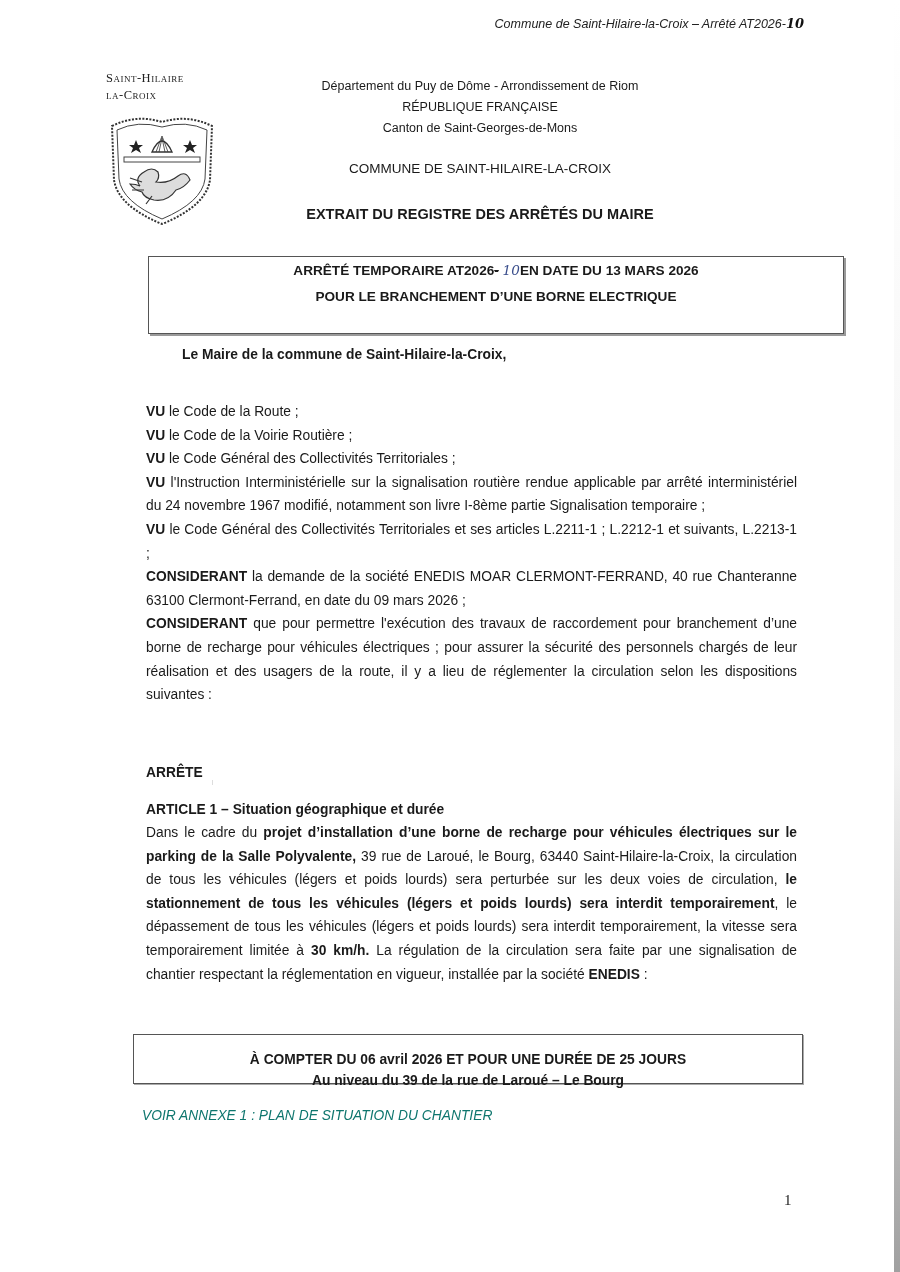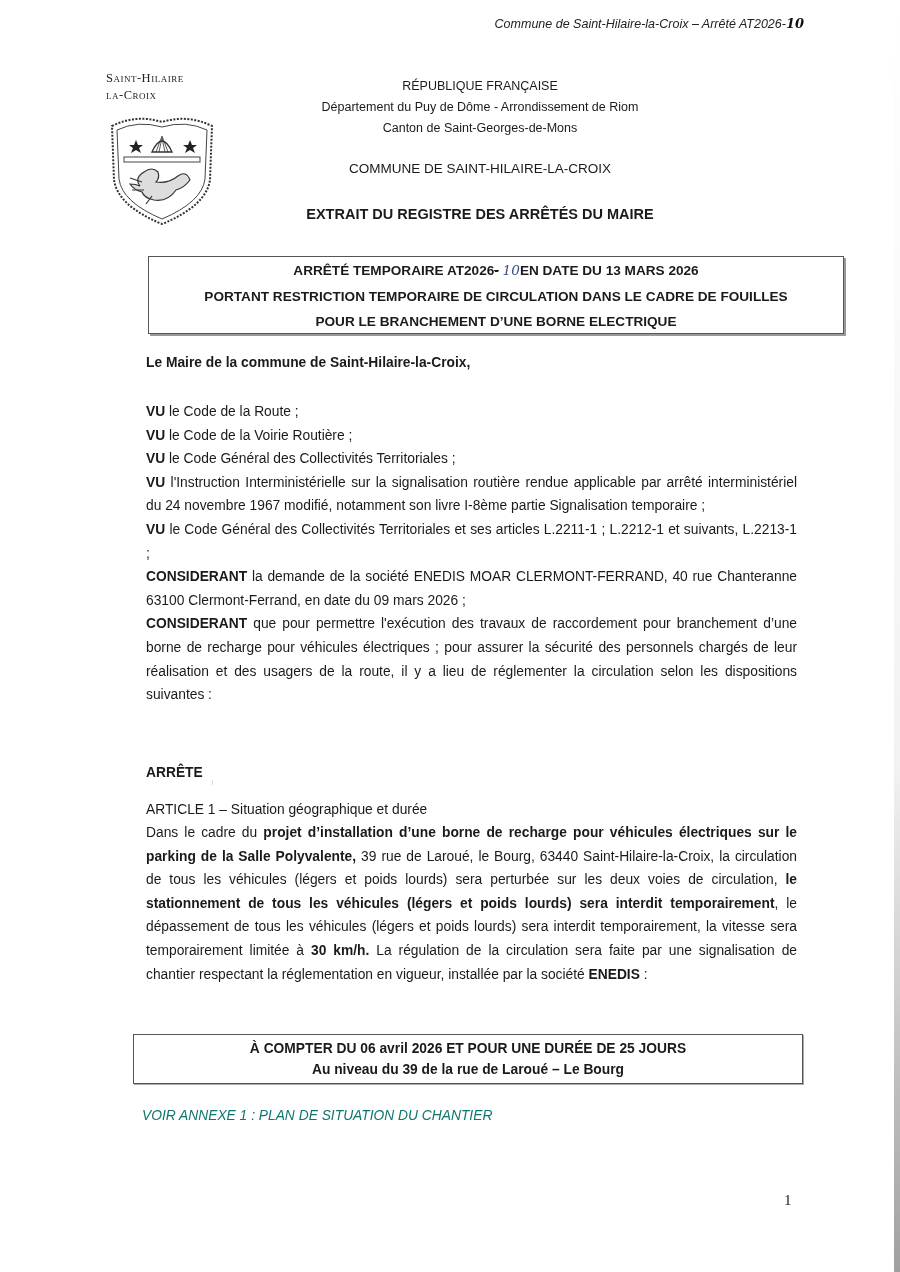--- a/index.html
+++ b/index.html
@@ -37,30 +37,30 @@
     text-align: center; font-weight: bold; font-size: 13.6px; line-height: 25.5px; padding-top: 1px;
     box-sizing: border-box;
   }
   .hand-num { font-family: "DejaVu Serif", serif; font-style: italic; font-weight: normal; color: #3a4e8c; }
   .strike { text-decoration: line-through; }
   .body-text {
     position: absolute; left: 146px; width: 651px; font-size: 13.8px; line-height: 23.6px; color: #1a1a1a;
     text-align: justify;
   }
   .body-text p { margin: 0; }
-  .maire { top: 351px; font-weight: bold; }
+  .maire { top: 343px; font-weight: bold; margin-left: 36px; }
   .vu-block { top: 400px; }
   .arrete-heading { position: absolute; left: 146px; width: 651px; top: 765px; text-align: left; font-weight: bold; font-size: 13.8px; }
-  .article-title { top: 798px; font-weight: normal; }
+  .article-title { top: 798px; font-weight: bold; }
   .article-body { top: 821px; }
   b { font-weight: bold; }
   .date-box {
     position: absolute; left: 133px; top: 1034px; width: 670px; height: 50px;
     border: 1.5px solid #555; box-shadow: 1px 1px 0 #aaa; box-sizing: border-box;
-    text-align: center; font-weight: bold; font-size: 13.8px; line-height: 21px; padding-top: 3px;
+    text-align: center; font-weight: bold; font-size: 13.8px; line-height: 21px; padding-top: 14px;
   }
   .annex { position: absolute; left: 142px; top: 1108px; font-style: italic; font-size: 13.8px; color: #0f766e; }
   .page-number { position: absolute; left: 784px; top: 1192px; font-family: "Liberation Serif", serif; font-size: 15px; color: #222; }
   .dot-mark { position: absolute; left: 212px; top: 780px; width: 1px; height: 5px; background: #ddd; }
 </style>
 </head>
 <body>
 
 <div class="page-edge"></div>
 
@@ -80,32 +80,31 @@
       <path d="M46 42 Q56 20 66 42 Z" fill="#fff" stroke="#333" stroke-width="1.3"></path>
       <path d="M50 42 L56 26 L62 42 M53 42 L56 28 L59 42" fill="none" stroke="#333" stroke-width="0.8"></path>
       <rect x="18" y="47" width="76" height="5" fill="#fff" stroke="#444" stroke-width="1"></rect>
       <path d="M38 62 Q46 56 52 62 Q54 68 50 72 Q62 74 72 66 Q80 60 84 70 Q78 78 70 80 Q62 92 48 90 Q38 88 36 82 Q28 80 24 74 Q30 74 34 76 Q28 68 38 62 Z" fill="#ddd" stroke="#333" stroke-width="1.2"></path>
       <path d="M24 68 L36 72 M26 80 L38 80 M40 94 L46 86" stroke="#333" stroke-width="1.2"></path>
     </svg>
   </div>
 </div>
 
 <div class="header-center hc1">
+  <div>Département du Puy de Dôme - Arrondissement de Riom</div>
   <div>RÉPUBLIQUE FRANÇAISE</div>
-  <div>Département du Puy de Dôme - Arrondissement de Riom</div>
   <div>Canton de Saint-Georges-de-Mons</div>
 </div>
 <div class="header-center hc2">COMMUNE DE SAINT-HILAIRE-LA-CROIX</div>
 <div class="header-center hc3">EXTRAIT DU REGISTRE DES ARRÊTÉS DU MAIRE</div>
 
 <div class="title-box">
   <div>
     <span>ARRÊTÉ TEMPORAIRE AT2026</span><span class="strike">-</span> <span class="hand-num">10</span><span>EN DATE DU 13 MARS 2026</span>
   </div>
-  <div>PORTANT RESTRICTION TEMPORAIRE DE CIRCULATION DANS LE CADRE DE FOUILLES</div>
   <div>POUR LE BRANCHEMENT D’UNE BORNE ELECTRIQUE</div>
 </div>
 
 <div class="body-text maire">Le Maire de la commune de Saint-Hilaire-la-Croix,</div>
 
 <div class="body-text vu-block">
   <p><b>VU</b><span> le Code de la Route ;</span></p>
   <p><b>VU</b><span> le Code de la Voirie Routière ;</span></p>
   <p><b>VU</b><span> le Code Général des Collectivités Territoriales ;</span></p>
   <p><b>VU</b><span> l'Instruction Interministérielle sur la signalisation routière rendue applicable par arrêté interministériel du 24 novembre 1967 modifié, notamment son livre I-8ème partie Signalisation temporaire ;</span></p>

